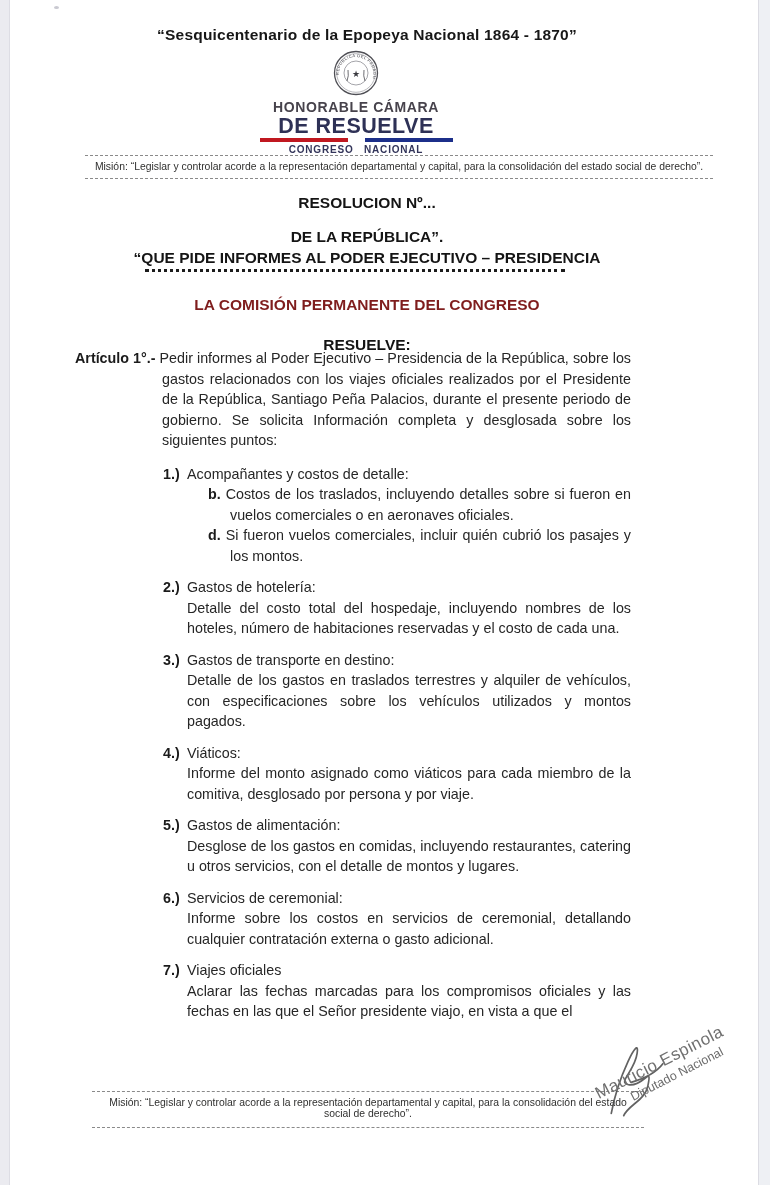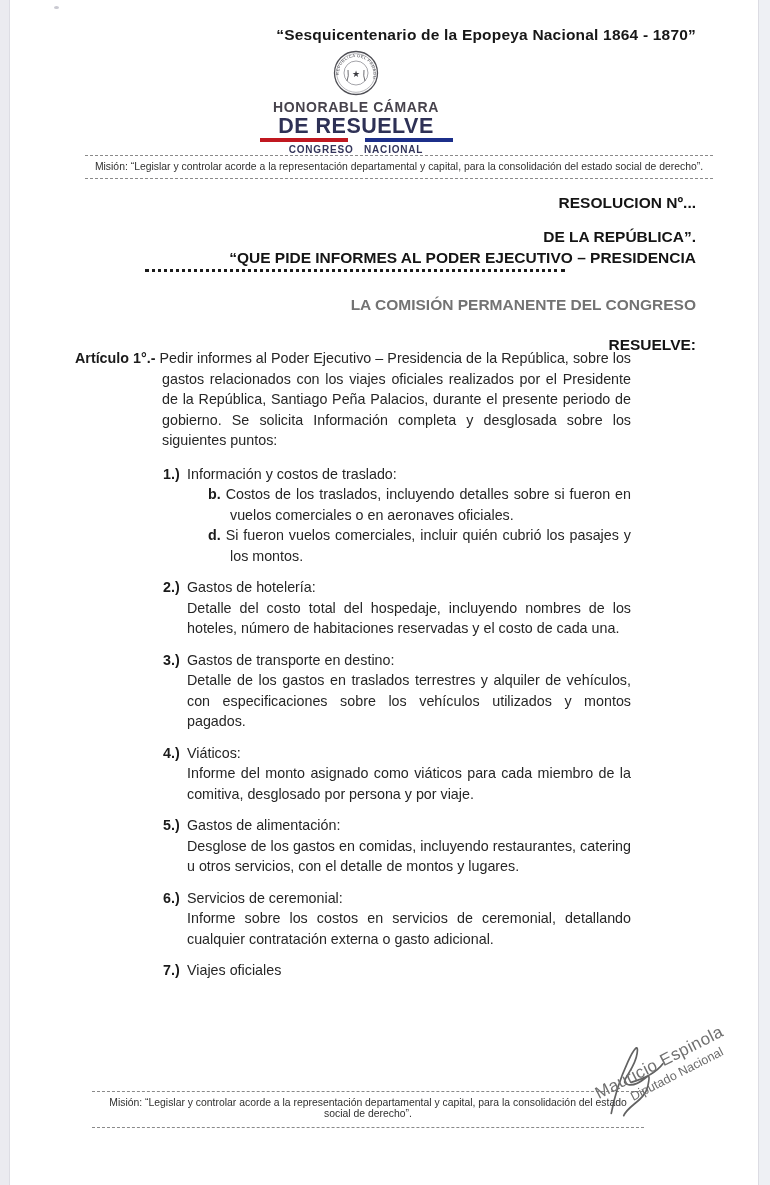--- a/index.html
+++ b/index.html
@@ -5,21 +5,21 @@
   html,body { margin:0; padding:0; background:#ffffff; }
   .page {
     position:relative; width:770px; height:1185px; background:#ffffff;
     font-family:"Liberation Sans", sans-serif; color:#262626; overflow:hidden;
   }
   
   .edge-left  { position:absolute; left:0; top:0; width:9px;  height:1185px; background:#ebebf0; border-right:1px solid #dddde4; }
   .edge-right { position:absolute; left:758px; top:0; width:12px; height:1185px; background:#eef0f4; border-left:1px solid #dcdce3; }
   .artifact-dot { position:absolute; left:54px; top:6px; width:5px; height:3px; background:#c9c9d1; border-radius:50%; }
 
-  .center-col { position:absolute; left:56px; width:640px; text-align:right; }
+  .center-col { position:absolute; left:47px; width:640px; text-align:center; }
 
   .quote { top:26px; font-size:15.5px; font-weight:bold; color:#171717; letter-spacing:0.2px; }
 
   .logo-block { position:absolute; left:36px; top:50px; width:640px; text-align:center; }
   .seal { display:block; margin:0 auto 4px auto; }
   .logo-line1 { font-size:14px; font-weight:bold; color:#47434c; letter-spacing:0.6px; line-height:15px; }
   .logo-line2 { font-size:21.5px; font-weight:bold; color:#2e3156; letter-spacing:0.5px; line-height:22px; }
   .logo-bars { width:193px; height:4px; margin:1px auto 2px auto; display:flex; }
   .bar-red  { width:88px; height:4px; background:#c01820; }
   .bar-gap  { width:17px; height:4px; background:transparent; }
@@ -30,21 +30,21 @@
     position:absolute; left:85px; width:612px; text-align:center;
     border-top:1px dashed #8a8a8a; border-bottom:1px dashed #8a8a8a;
     font-size:10.4px; color:#30302f;
   }
   .mission-top { top:155px; padding:5px 8px 6px 8px; }
   .footer-bar  { top:1091px; left:92px; width:540px; padding:5px 6px 8px 6px; }
 
   .res-no { top:194px; font-size:15.5px; font-weight:bold; color:#141414; }
   .res-title { top:226px; font-size:15.5px; font-weight:bold; color:#141414; line-height:21px; }
   .dotsep { position:absolute; left:145px; top:266px; width:420px; height:3px; border-bottom:3px dotted #1c1c1c; }
-  .commission { top:296px; font-size:15.5px; font-weight:bold; color:#737373; }
+  .commission { top:296px; font-size:15.5px; font-weight:bold; color:#7f1d1d; }
   .resolve { top:336px; font-size:15.5px; font-weight:bold; color:#141414; }
 
   .content { position:absolute; left:75px; top:348px; width:556px; font-size:14.3px; line-height:20.5px; }
   .article-p { text-align:justify; padding-left:87px; text-indent:-87px; margin:0; }
   .article-label { font-weight:bold; color:#1b1b1b; }
   .items { margin-left:88px; margin-top:13px; }
   .item { margin-bottom:11px; }
   .item-title-line { text-align:left; }
   .item-num { display:inline-block; width:24px; font-weight:bold; color:#1b1b1b; }
   .item-body { margin-left:24px; text-align:justify; }
@@ -106,21 +106,21 @@
 
   <div class="center-col commission">LA COMISIÓN PERMANENTE DEL CONGRESO</div>
   <div class="center-col resolve">RESUELVE:</div>
 
   <div class="content">
     <p class="article-p"><span class="article-label">Artículo 1°.-</span> <span>Pedir informes al Poder Ejecutivo – Presidencia de la República, sobre los gastos relacionados con los viajes oficiales realizados por el Presidente de la República, Santiago Peña Palacios, durante el presente periodo de gobierno. Se solicita Información completa y desglosada sobre los siguientes puntos:</span></p>
 
     <div class="items">
 
       <div class="item">
-        <div class="item-title-line"><span class="item-num">1.)</span><span>Información y costos de traslado:</span></div>
+        <div class="item-title-line"><span class="item-num">1.)</span><span>Acompañantes y costos de detalle:</span></div>
         <div class="subitems">
           <div class="sub-row"><span class="sub-letter">b.</span> <span>Costos de los traslados, incluyendo detalles sobre si fueron en vuelos comerciales o en aeronaves oficiales.</span></div>
           <div class="sub-row"><span class="sub-letter">d.</span> <span>Si fueron vuelos comerciales, incluir quién cubrió los pasajes y los montos.</span></div>
         </div>
       </div>
 
       <div class="item">
         <div class="item-title-line"><span class="item-num">2.)</span><span>Gastos de hotelería:</span></div>
         <div class="item-body">Detalle del costo total del hospedaje, incluyendo nombres de los hoteles, número de habitaciones reservadas y el costo de cada una.</div>
       </div>
@@ -140,20 +140,21 @@
         <div class="item-body">Desglose de los gastos en comidas, incluyendo restaurantes, catering u otros servicios, con el detalle de montos y lugares.</div>
       </div>
 
       <div class="item">
         <div class="item-title-line"><span class="item-num">6.)</span><span>Servicios de ceremonial:</span></div>
         <div class="item-body">Informe sobre los costos en servicios de ceremonial, detallando cualquier contratación externa o gasto adicional.</div>
       </div>
 
       <div class="item">
         <div class="item-title-line"><span class="item-num">7.)</span><span>Viajes oficiales</span></div>
+        <div class="item-body">Aclarar las fechas marcadas para los compromisos oficiales y las fechas en las que el Señor presidente viajo, en vista a que el</div>
       </div>
 
     </div>
   </div>
 
   <div class="mission-bar footer-bar">Misión: “Legislar y controlar acorde a la representación departamental y capital, para la consolidación del estado social de derecho”.</div>
 
   <svg class="sig-squiggle" width="74" height="88" viewBox="0 0 74 88">
     <path d="M 10 80 C 22 44, 50 4, 44 24 C 39 42, 20 50, 31 54 C 45 59, 58 36, 50 58 C 45 72, 28 74, 22 84 M 34 52 C 48 50, 60 46, 68 38" fill="none" stroke="#474747" stroke-width="1.7" stroke-linecap="round" opacity="0.85"></path>
   </svg>

